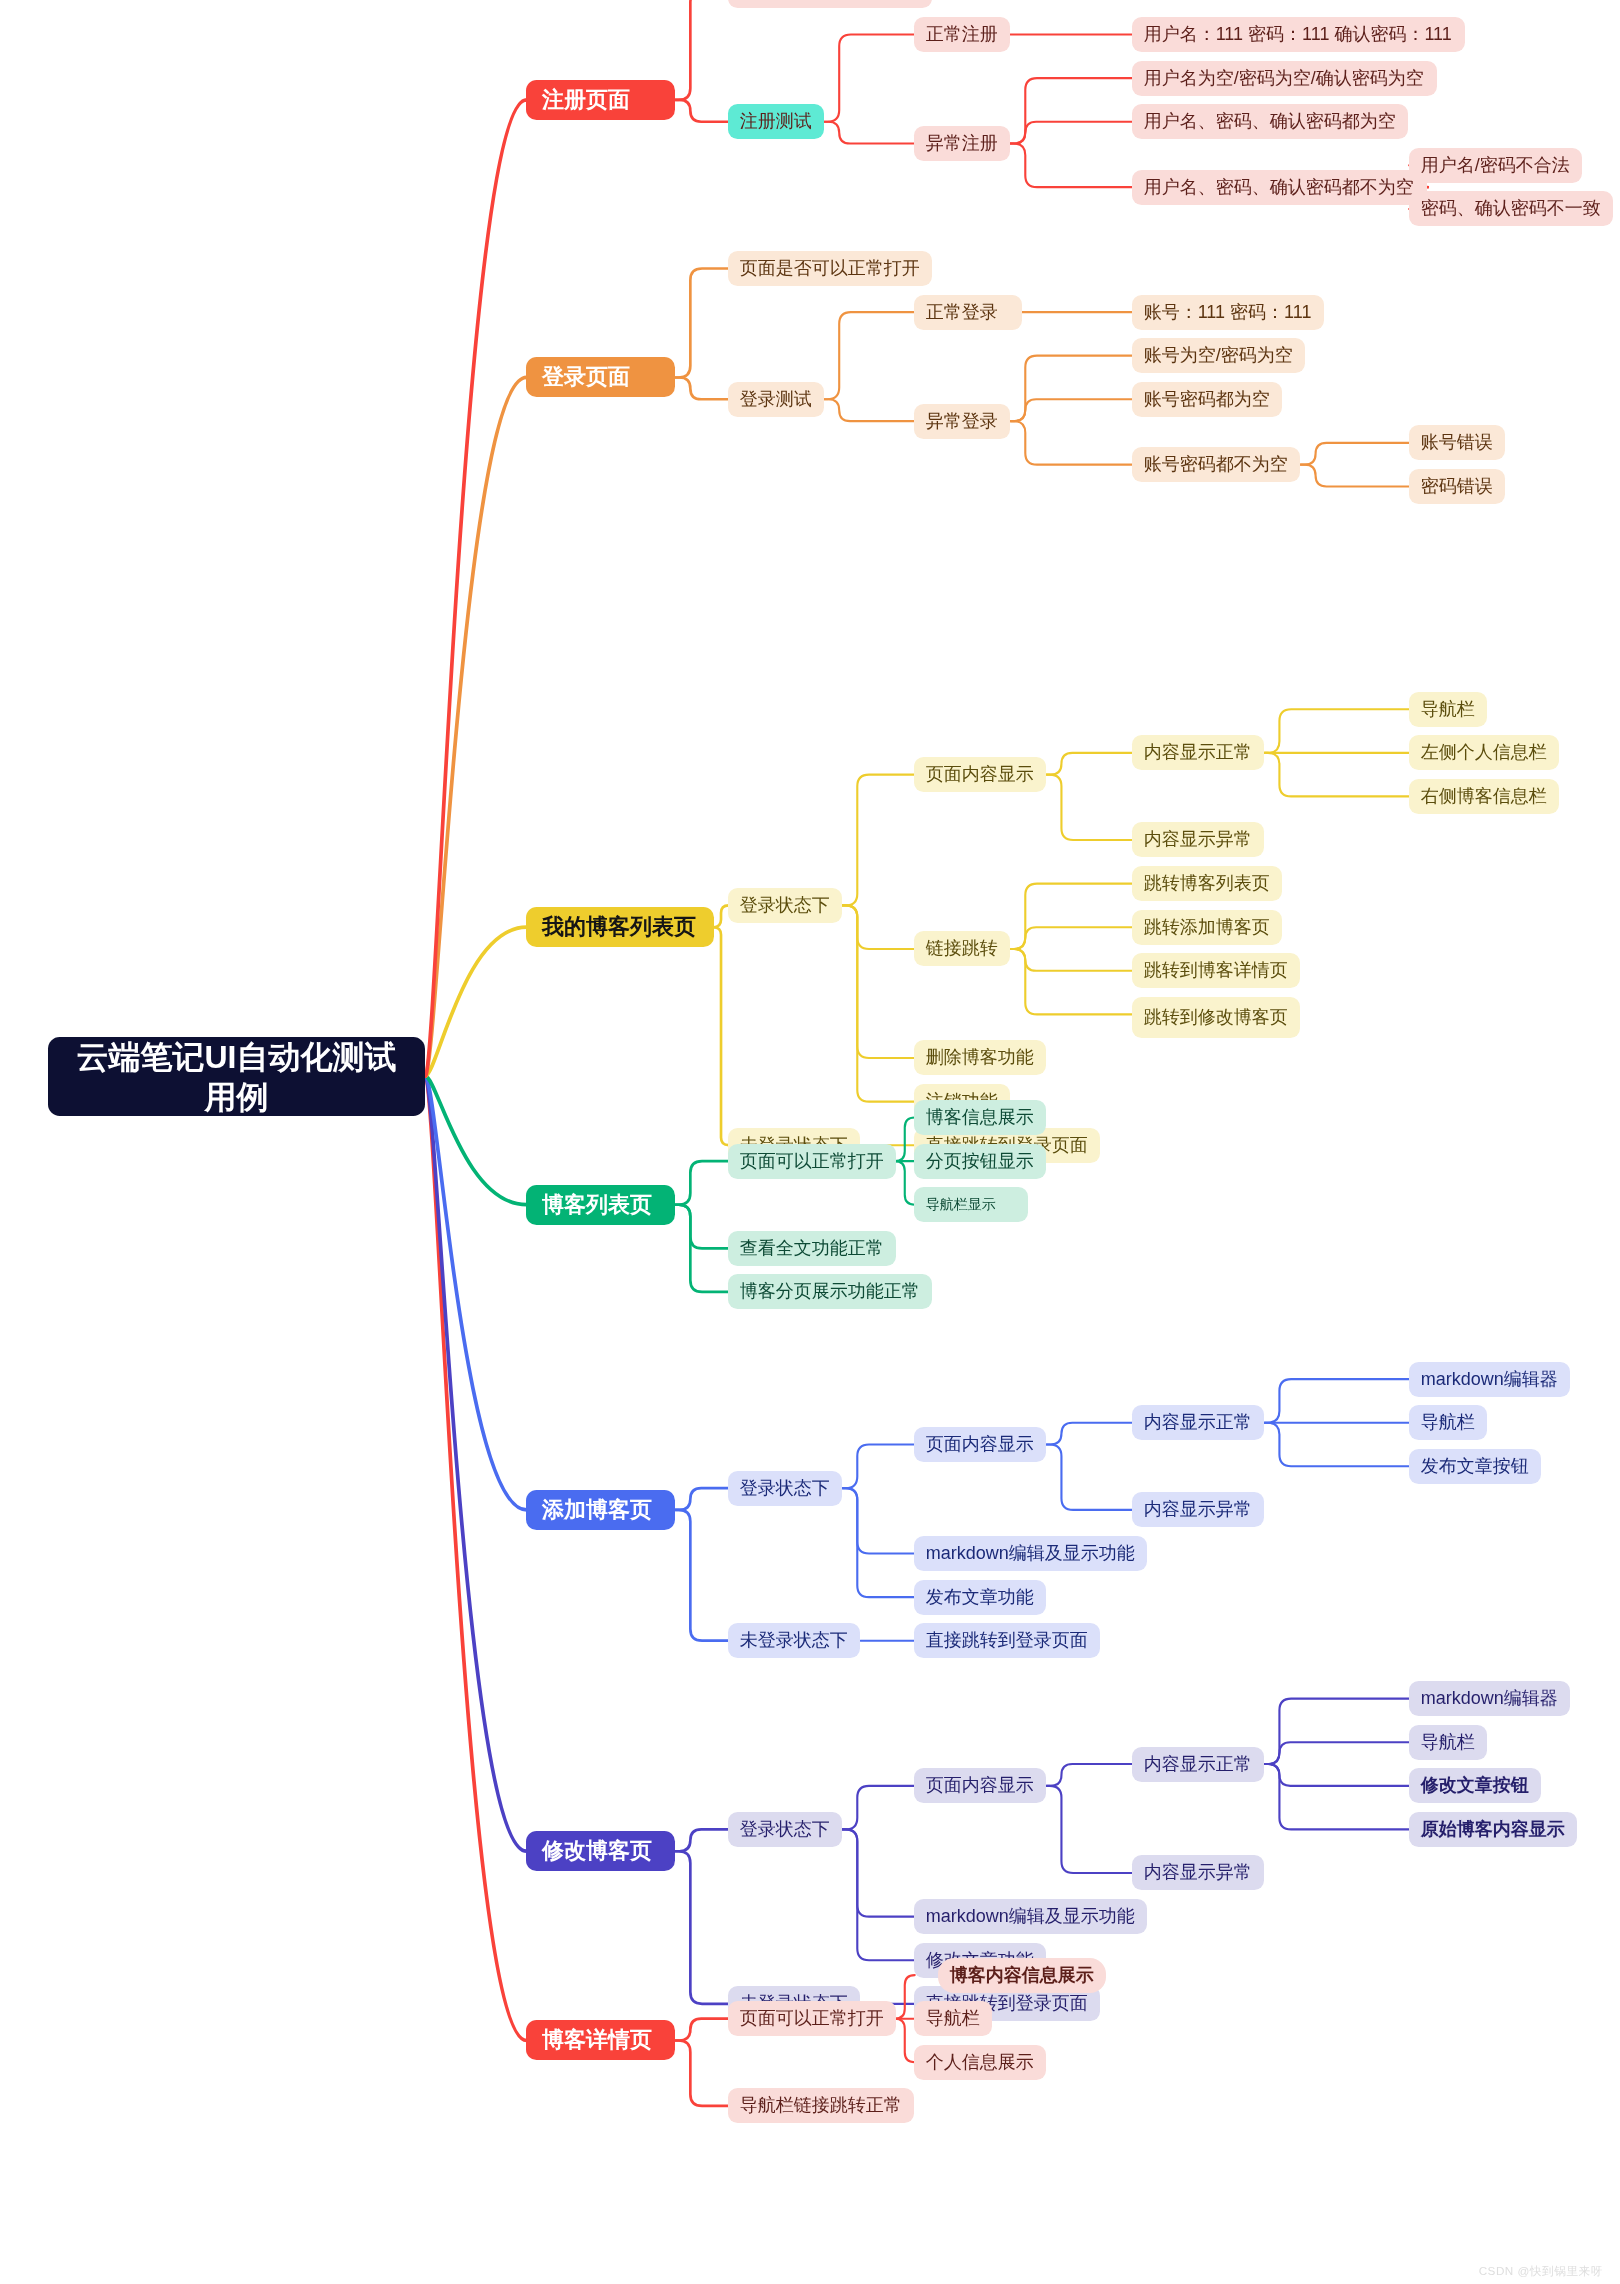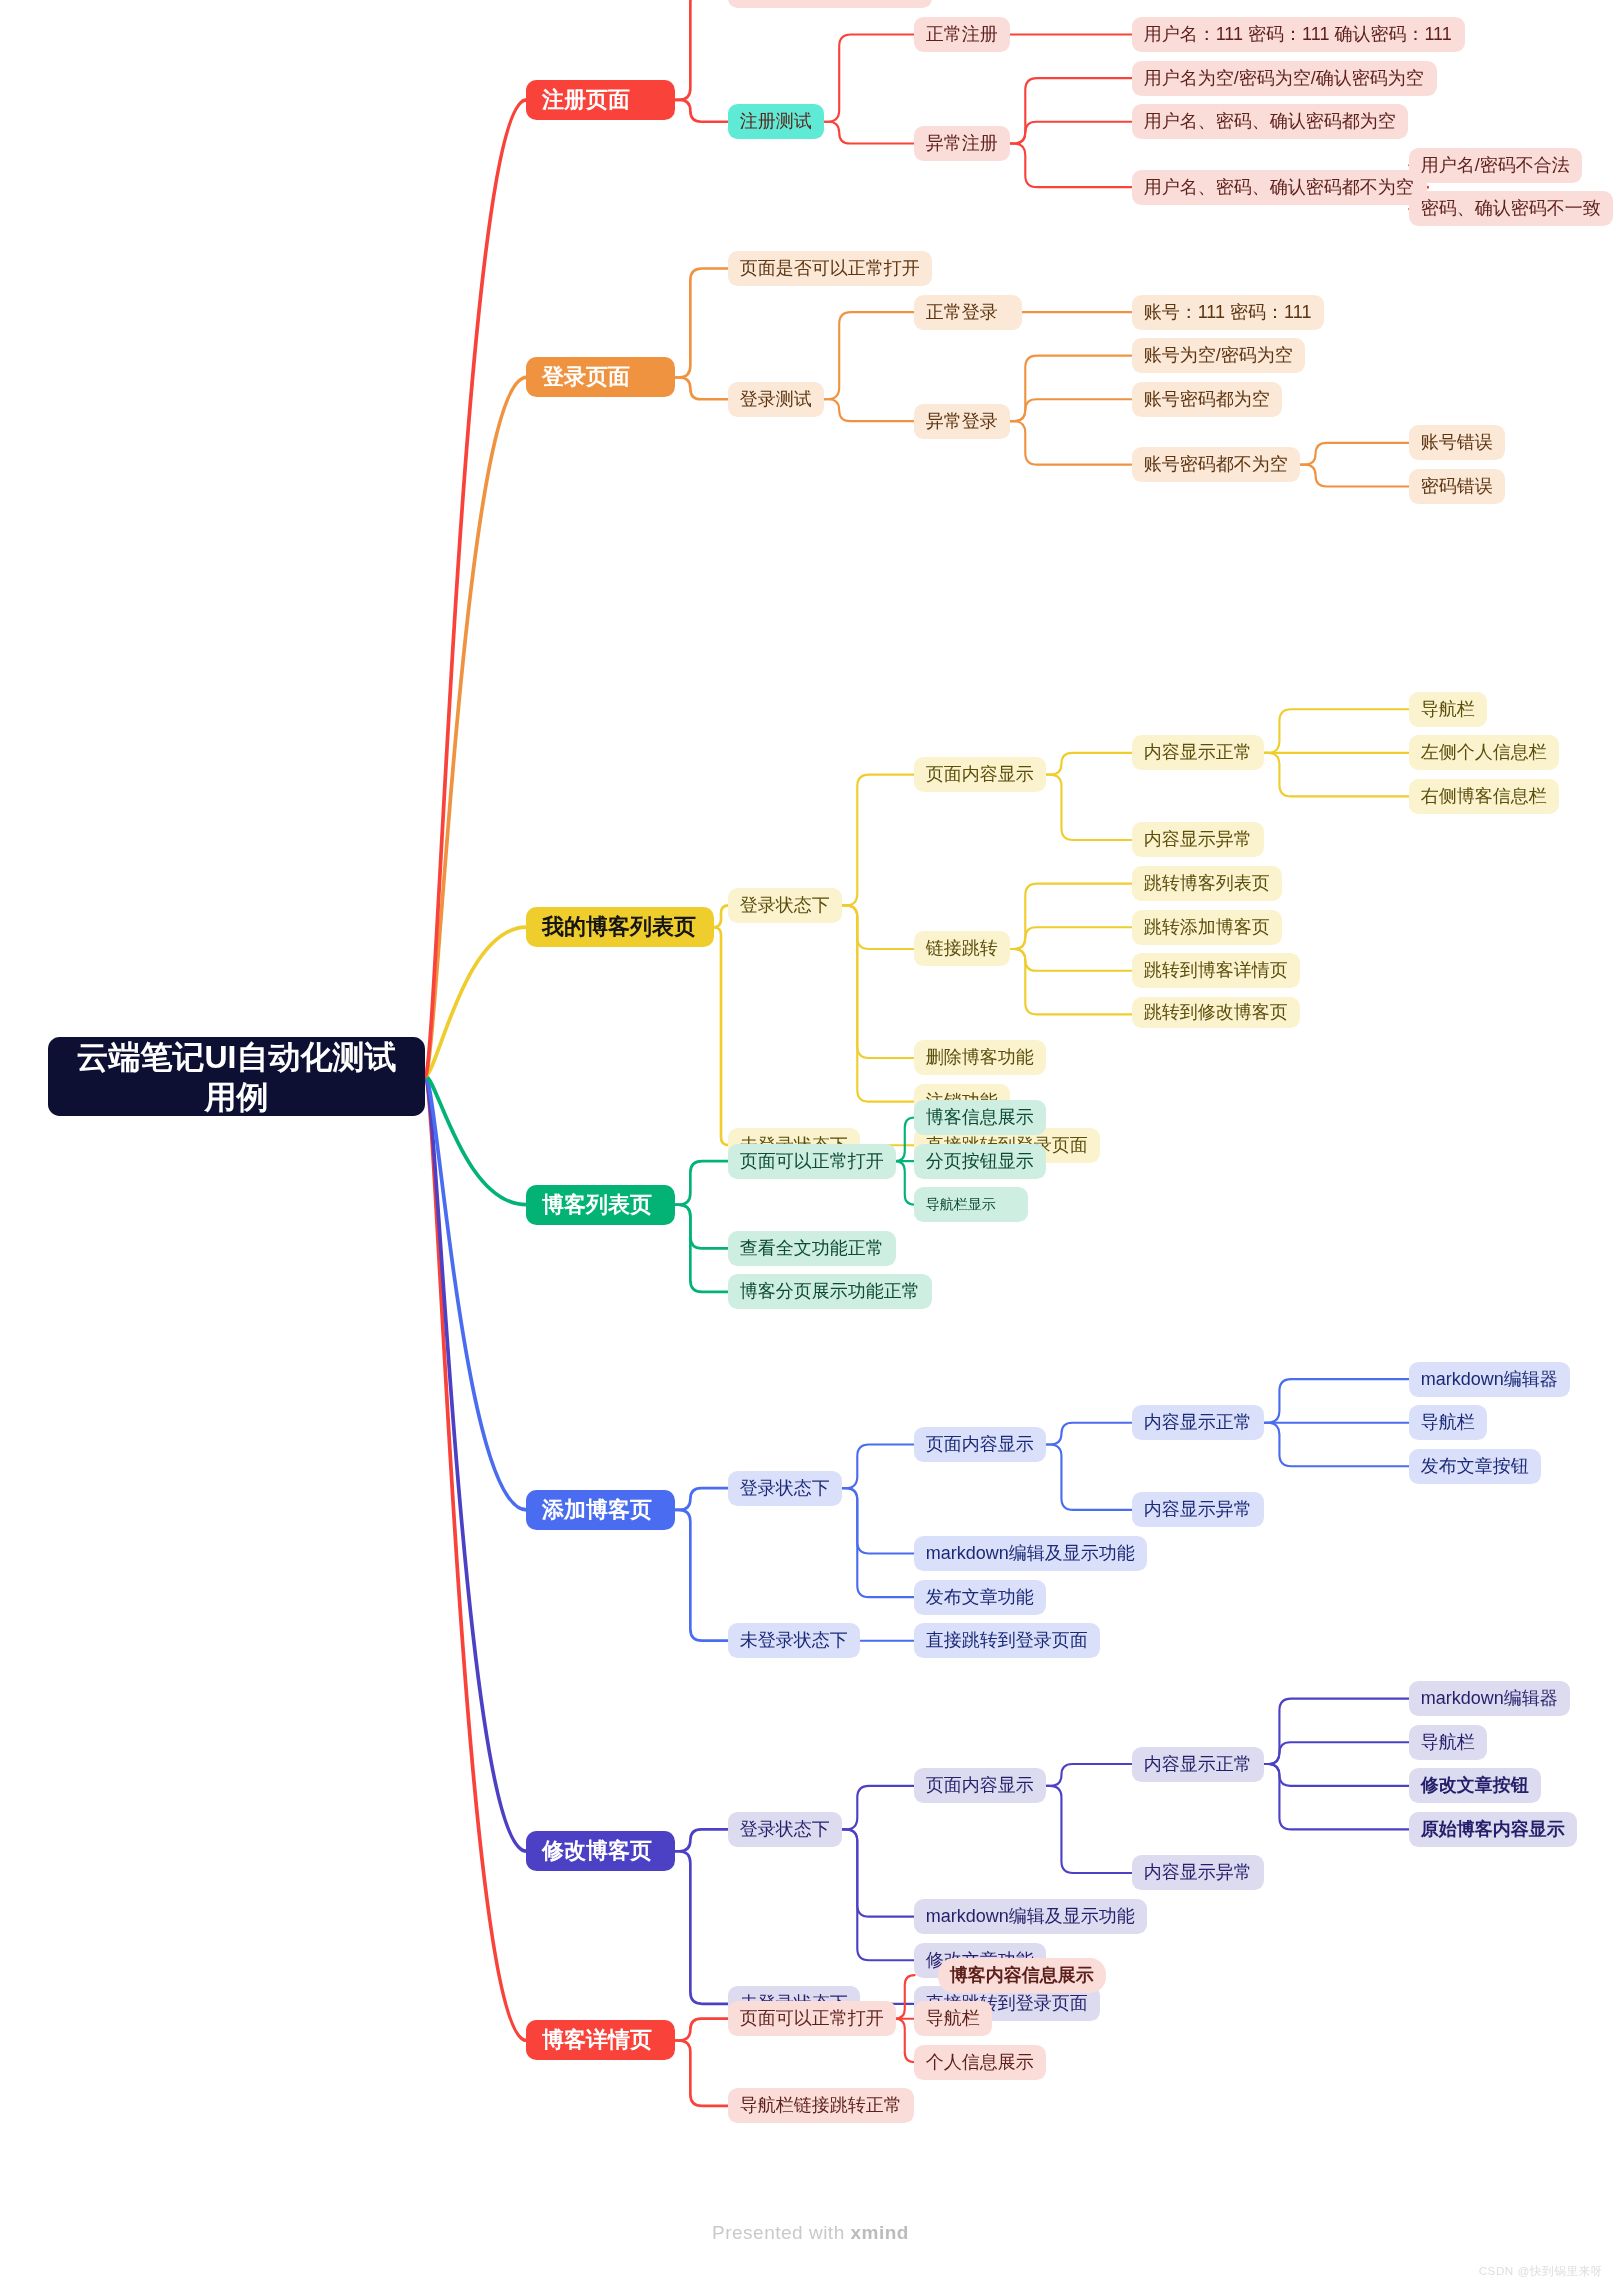--- a/index.html
+++ b/index.html
@@ -239,21 +239,21 @@
       </div>
       <div class="node pill" style="left: 1132px; top: 866px; width: 150px; height: 35px; background: rgb(250, 243, 205); color: rgb(91, 77, 12); font-size: 18px; border-radius: 9.6px;">
         <span>跳转博客列表页</span>
       </div>
       <div class="node pill" style="left: 1132px; top: 910px; width: 150px; height: 35px; background: rgb(250, 243, 205); color: rgb(91, 77, 12); font-size: 18px; border-radius: 9.6px;">
         <span>跳转添加博客页</span>
       </div>
       <div class="node pill" style="left: 1132px; top: 953px; width: 168px; height: 35px; background: rgb(250, 243, 205); color: rgb(91, 77, 12); font-size: 18px; border-radius: 9.6px;">
         <span>跳转到博客详情页</span>
       </div>
-      <div class="node pill" style="left: 1132px; top: 997px; width: 168px; height: 31px; background: rgb(250, 243, 205); color: rgb(91, 77, 12); font-size: 18px; border-radius: 9.6px;">
+      <div class="node pill" style="left: 1132px; top: 997px; width: 168px; height: 41px; background: rgb(250, 243, 205); color: rgb(91, 77, 12); font-size: 18px; border-radius: 9.6px;">
         <span>跳转到修改博客页</span>
       </div>
       <div class="node pill" style="left: 914px; top: 1040px; width: 132px; height: 35px; background: rgb(250, 243, 205); color: rgb(91, 77, 12); font-size: 18px; border-radius: 9.6px;">
         <span>删除博客功能</span>
       </div>
       <div class="node pill" style="left: 914px; top: 1084px; width: 96px; height: 35px; background: rgb(250, 243, 205); color: rgb(91, 77, 12); font-size: 18px; border-radius: 9.6px;">
         <span>注销功能</span>
       </div>
       <div class="node pill" style="left: 728px; top: 1128px; width: 132px; height: 35px; background: rgb(250, 243, 205); color: rgb(91, 77, 12); font-size: 18px; border-radius: 9.6px;">
         <span>未登录状态下</span>
@@ -370,18 +370,15 @@
         <span>导航栏</span>
       </div>
       <div class="node pill" style="left: 914px; top: 2045px; width: 132px; height: 35px; background: rgb(250, 220, 217); color: rgb(92, 31, 26); font-size: 18px; border-radius: 9.6px;">
         <span>个人信息展示</span>
       </div>
       <div class="node pill" style="left: 728px; top: 2088px; width: 186px; height: 35px; background: rgb(250, 220, 217); color: rgb(92, 31, 26); font-size: 18px; border-radius: 9.6px;">
         <span>导航栏链接跳转正常</span>
       </div>
     </div>
 
-  <div class="footer">
-    <span>Presented with </span><b>xmind</b>
-  </div>
   <div class="watermark">CSDN @快到锅里来呀</div>
 </div>
 
 
 </body></html>

